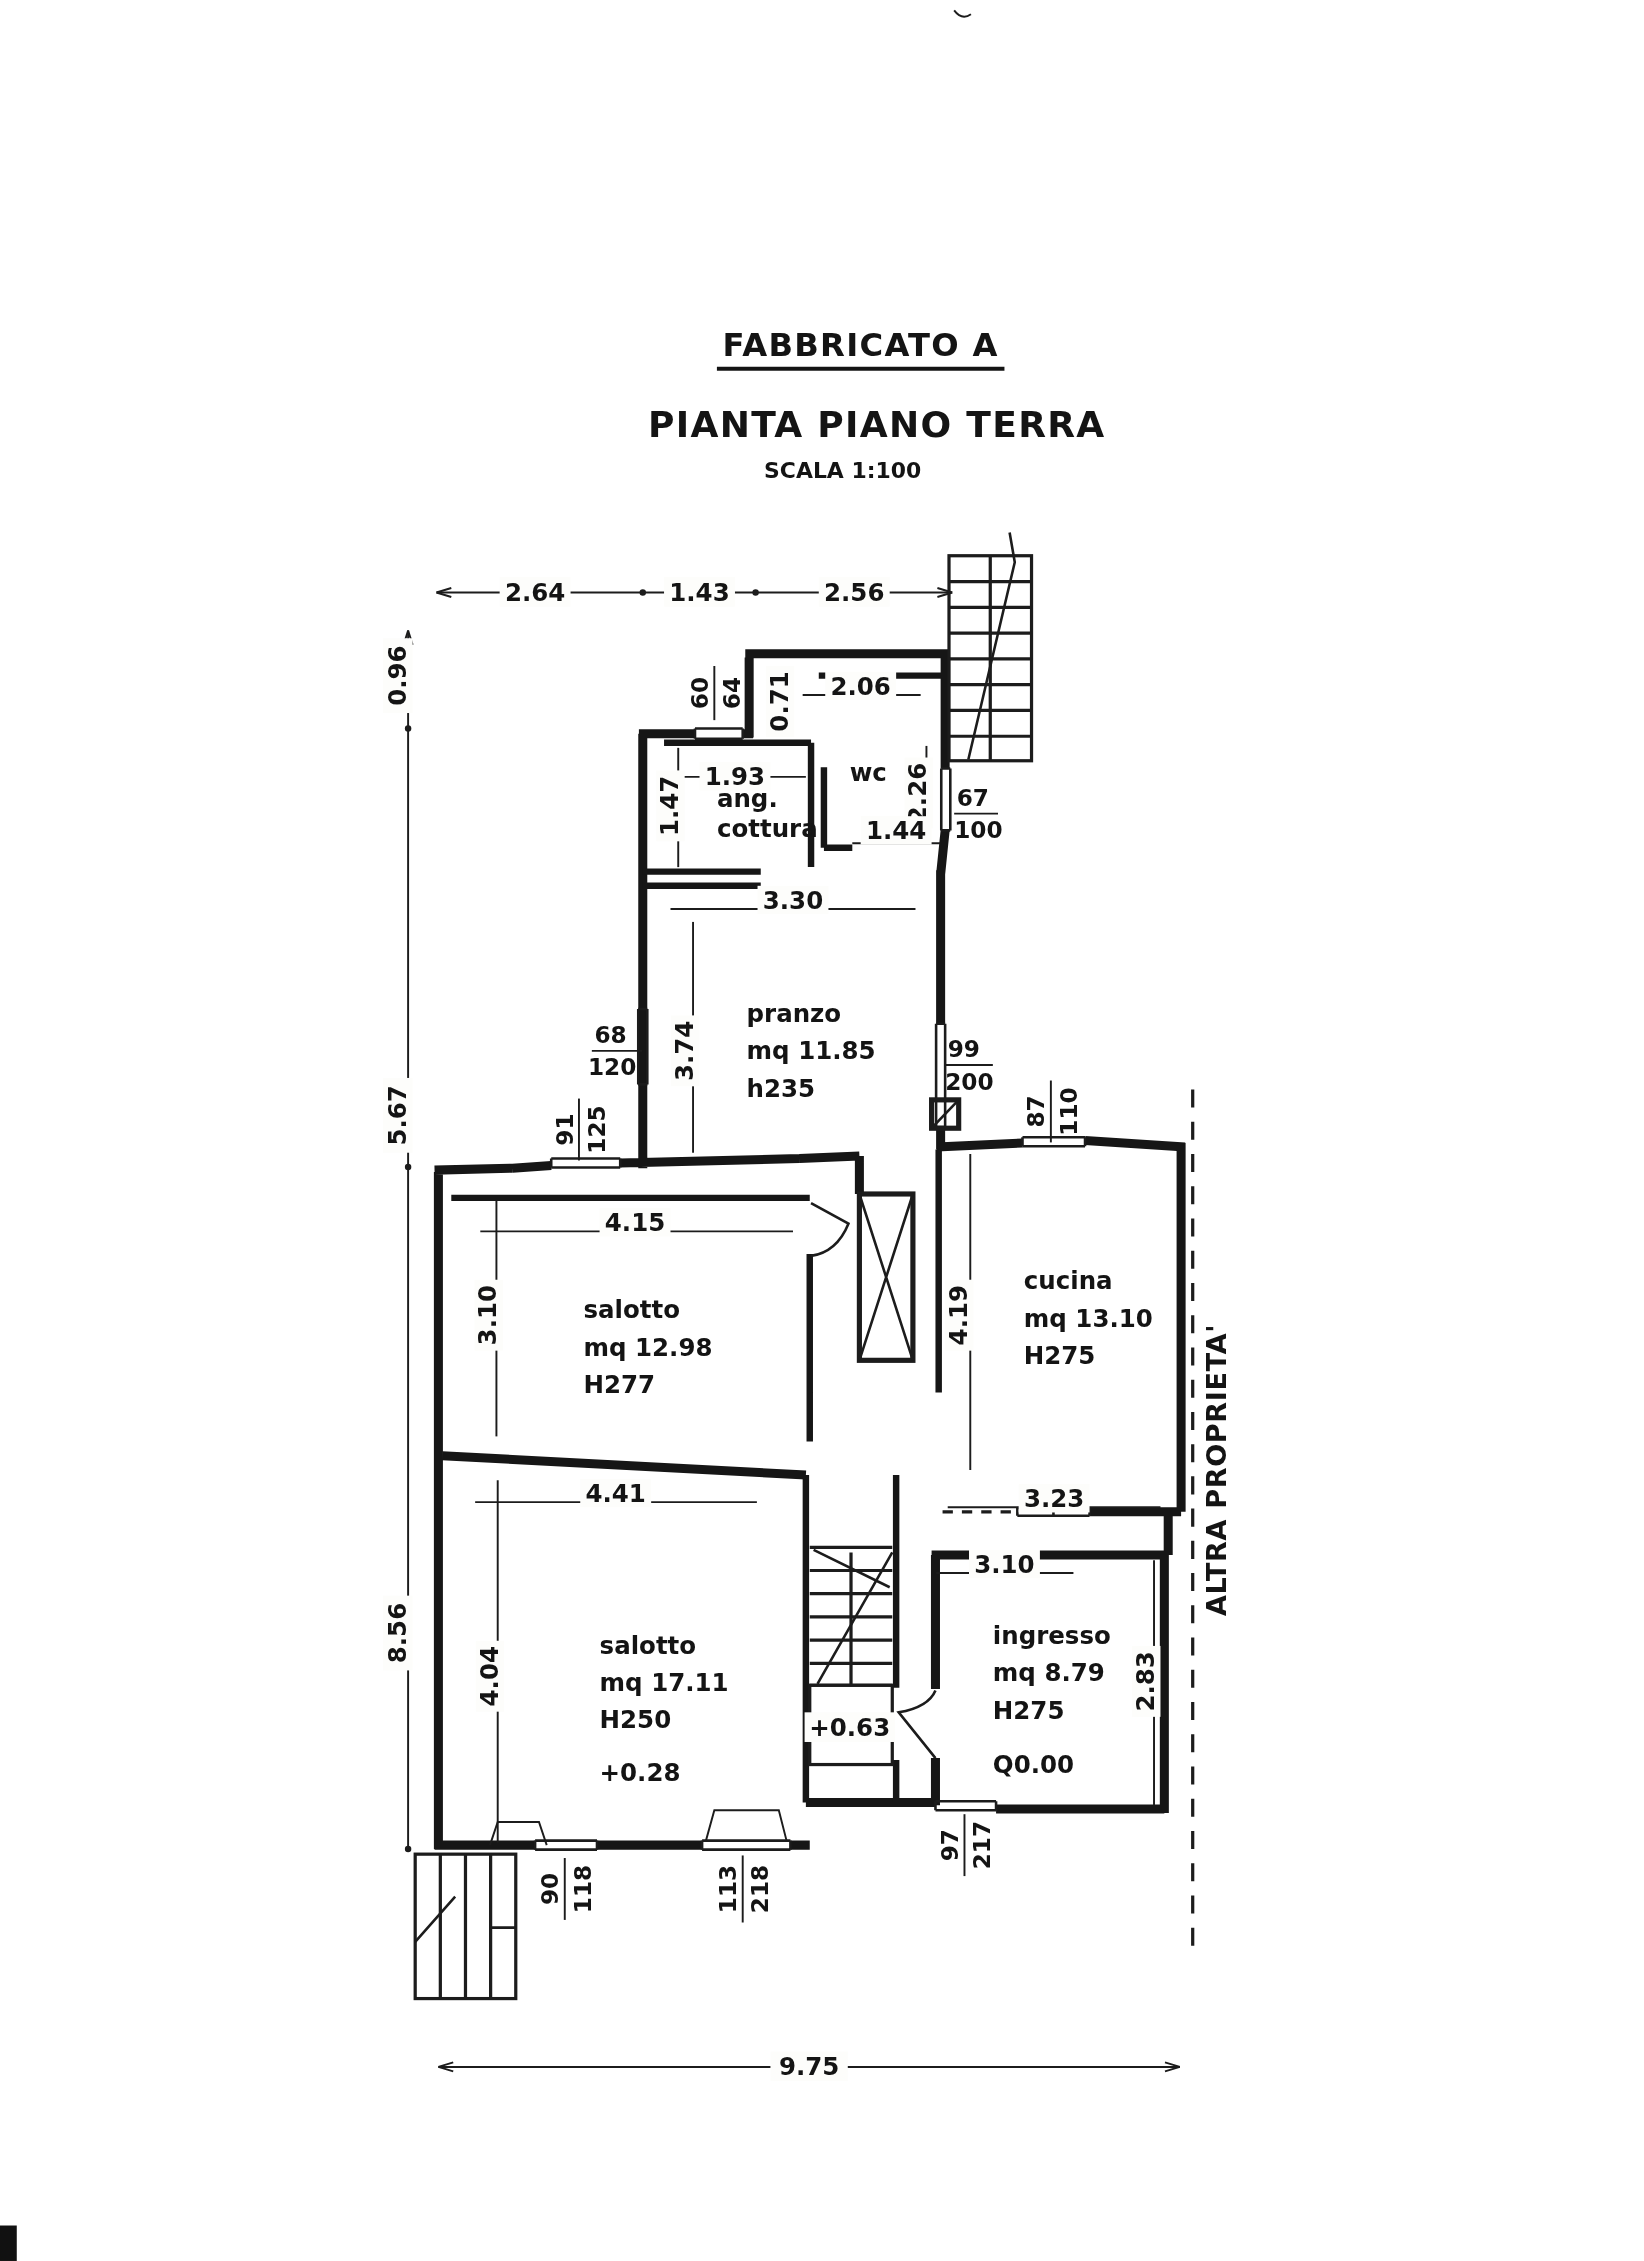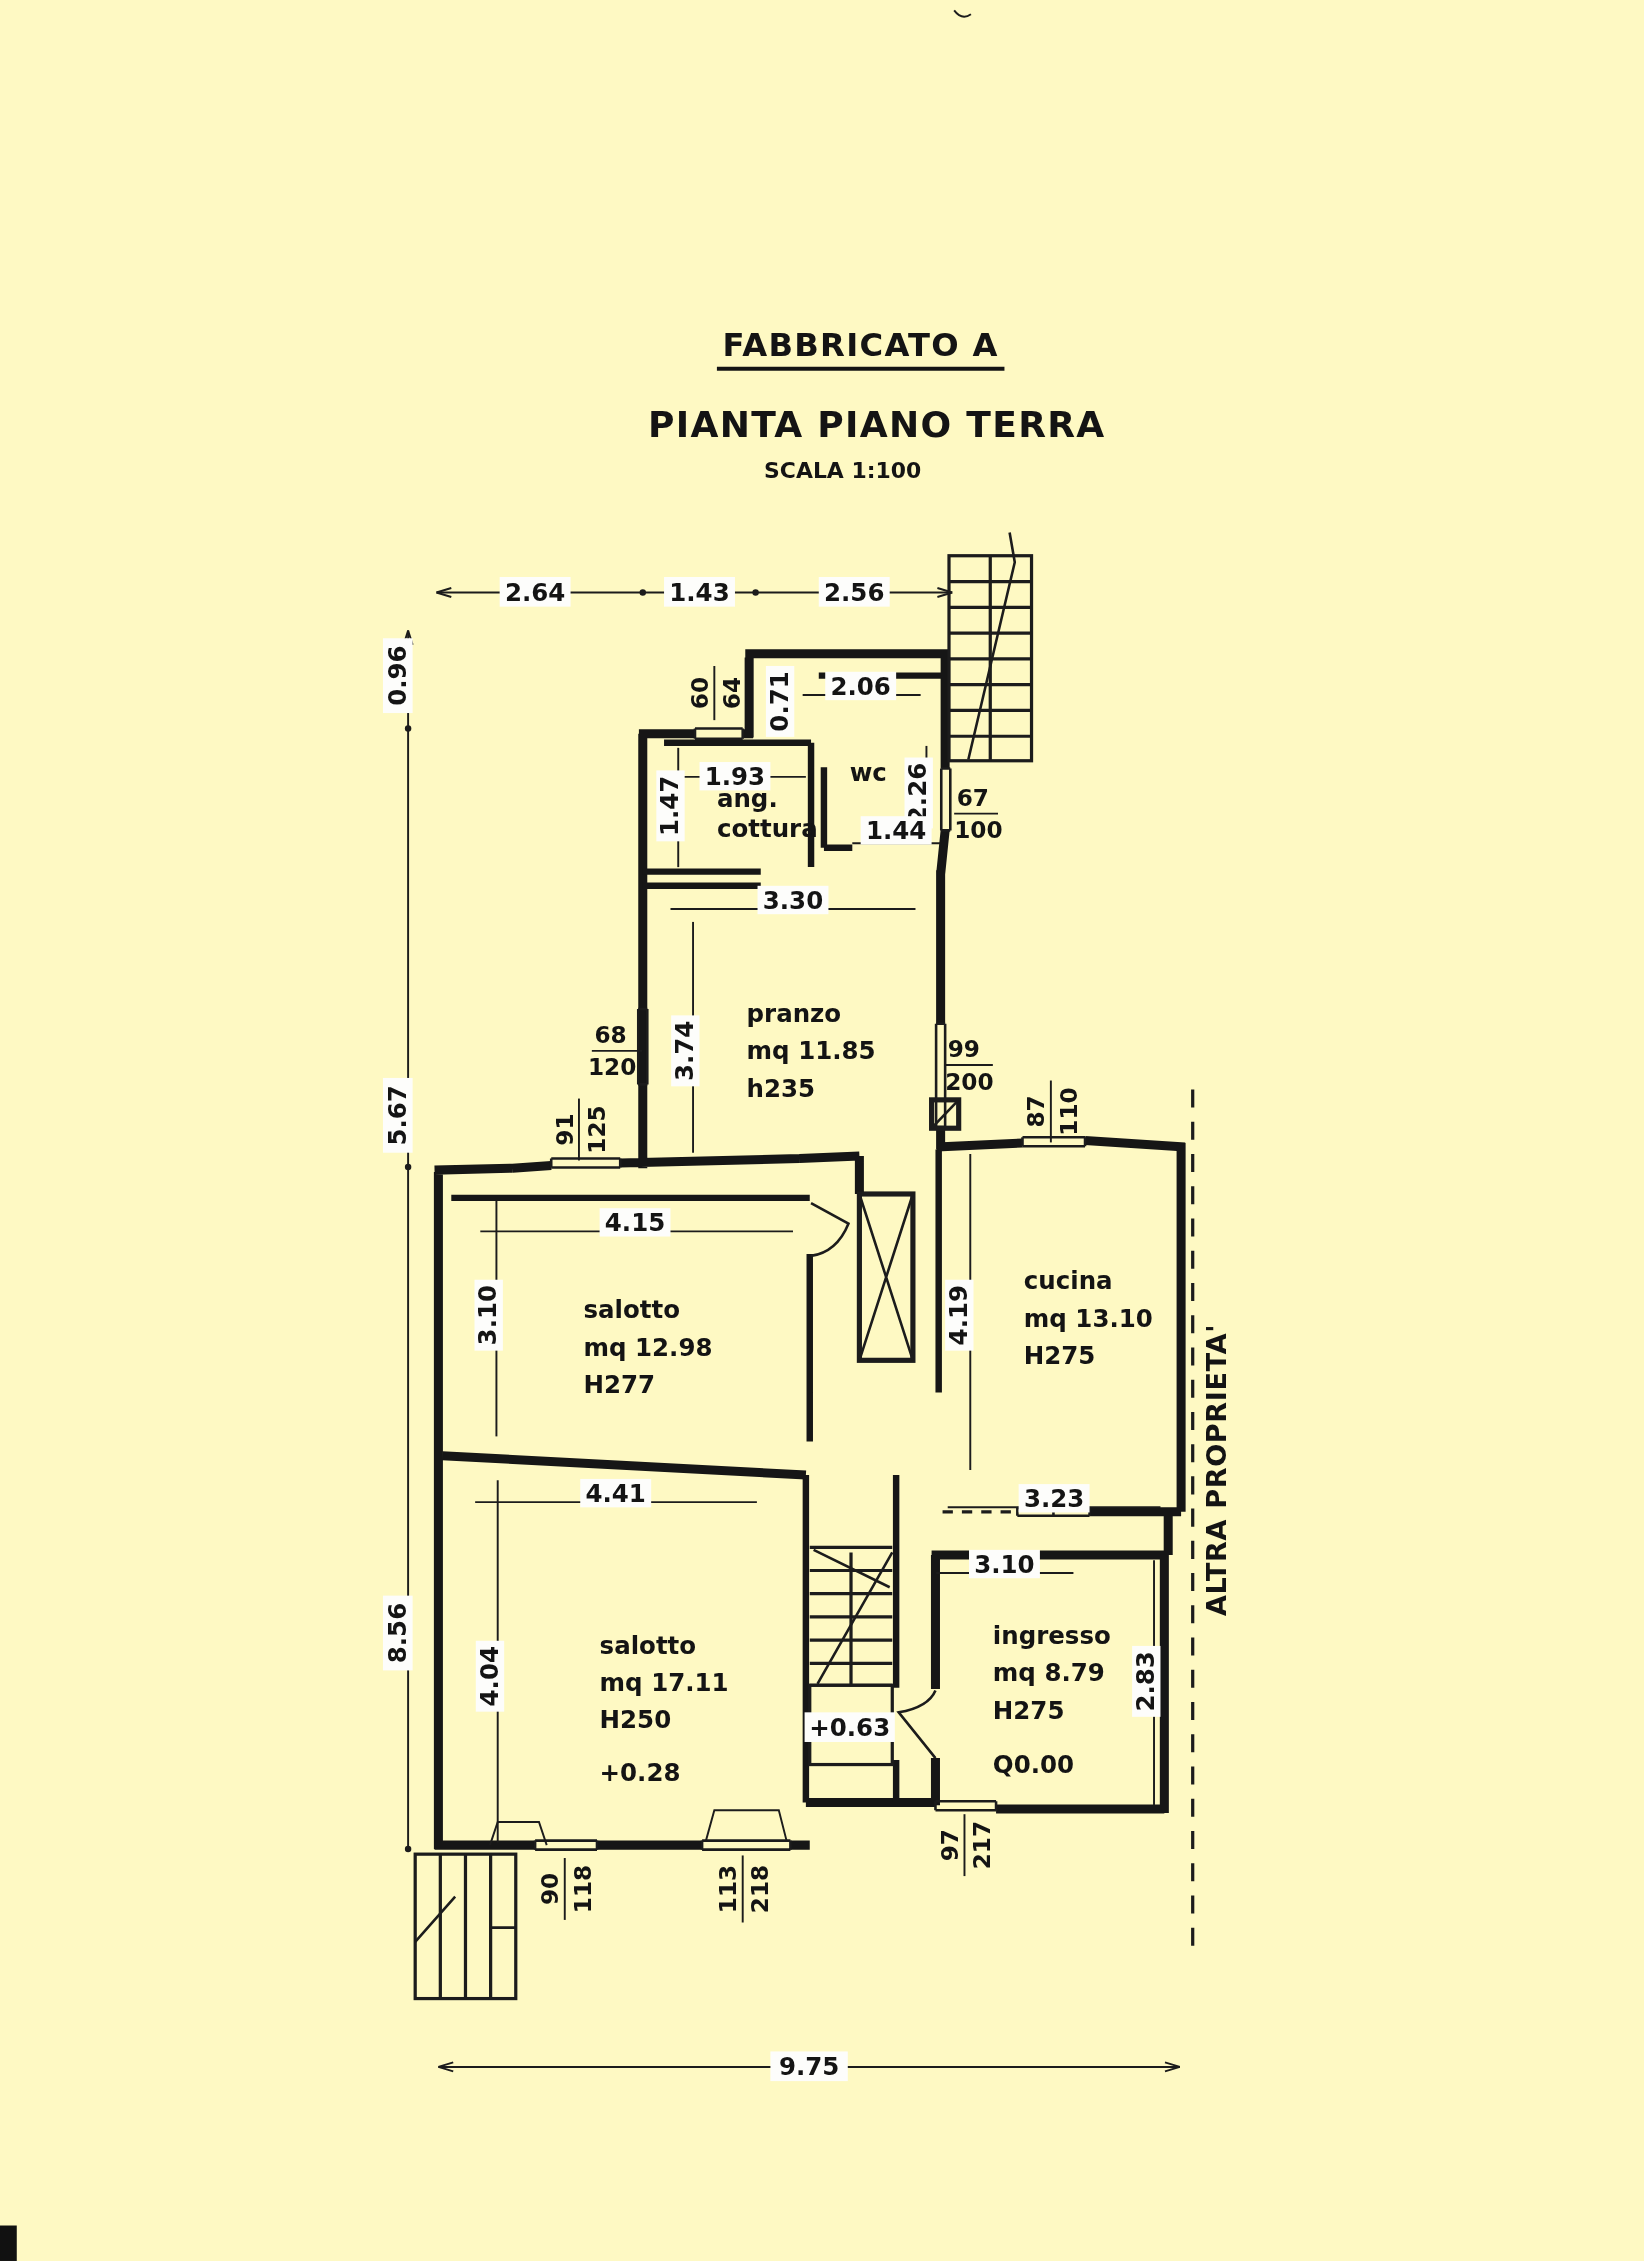--- a/index.html
+++ b/index.html
@@ -1,20 +1,20 @@
 <!DOCTYPE html>
 <html style="font-size:10.3px"><head>
 <meta charset="utf-8">
 <style>
   html,body{margin:0;padding:0;background:#e8e8e8;}
   .page{
     width:100%;
     max-width:1644px;
     margin:0 auto;
-    background:#fef9c3;
+    background:#ffffff;
     position:relative;
   }
   svg{display:block;width:100%;height:auto;}
   .walls path, .walls line{stroke:#161616;fill:none;}
   text{
     font-family:"DejaVu Sans","Liberation Sans",sans-serif;
     fill:#141414;
     font-weight:bold;
   }
   .t-title{font-size:50px;letter-spacing:2px;}

